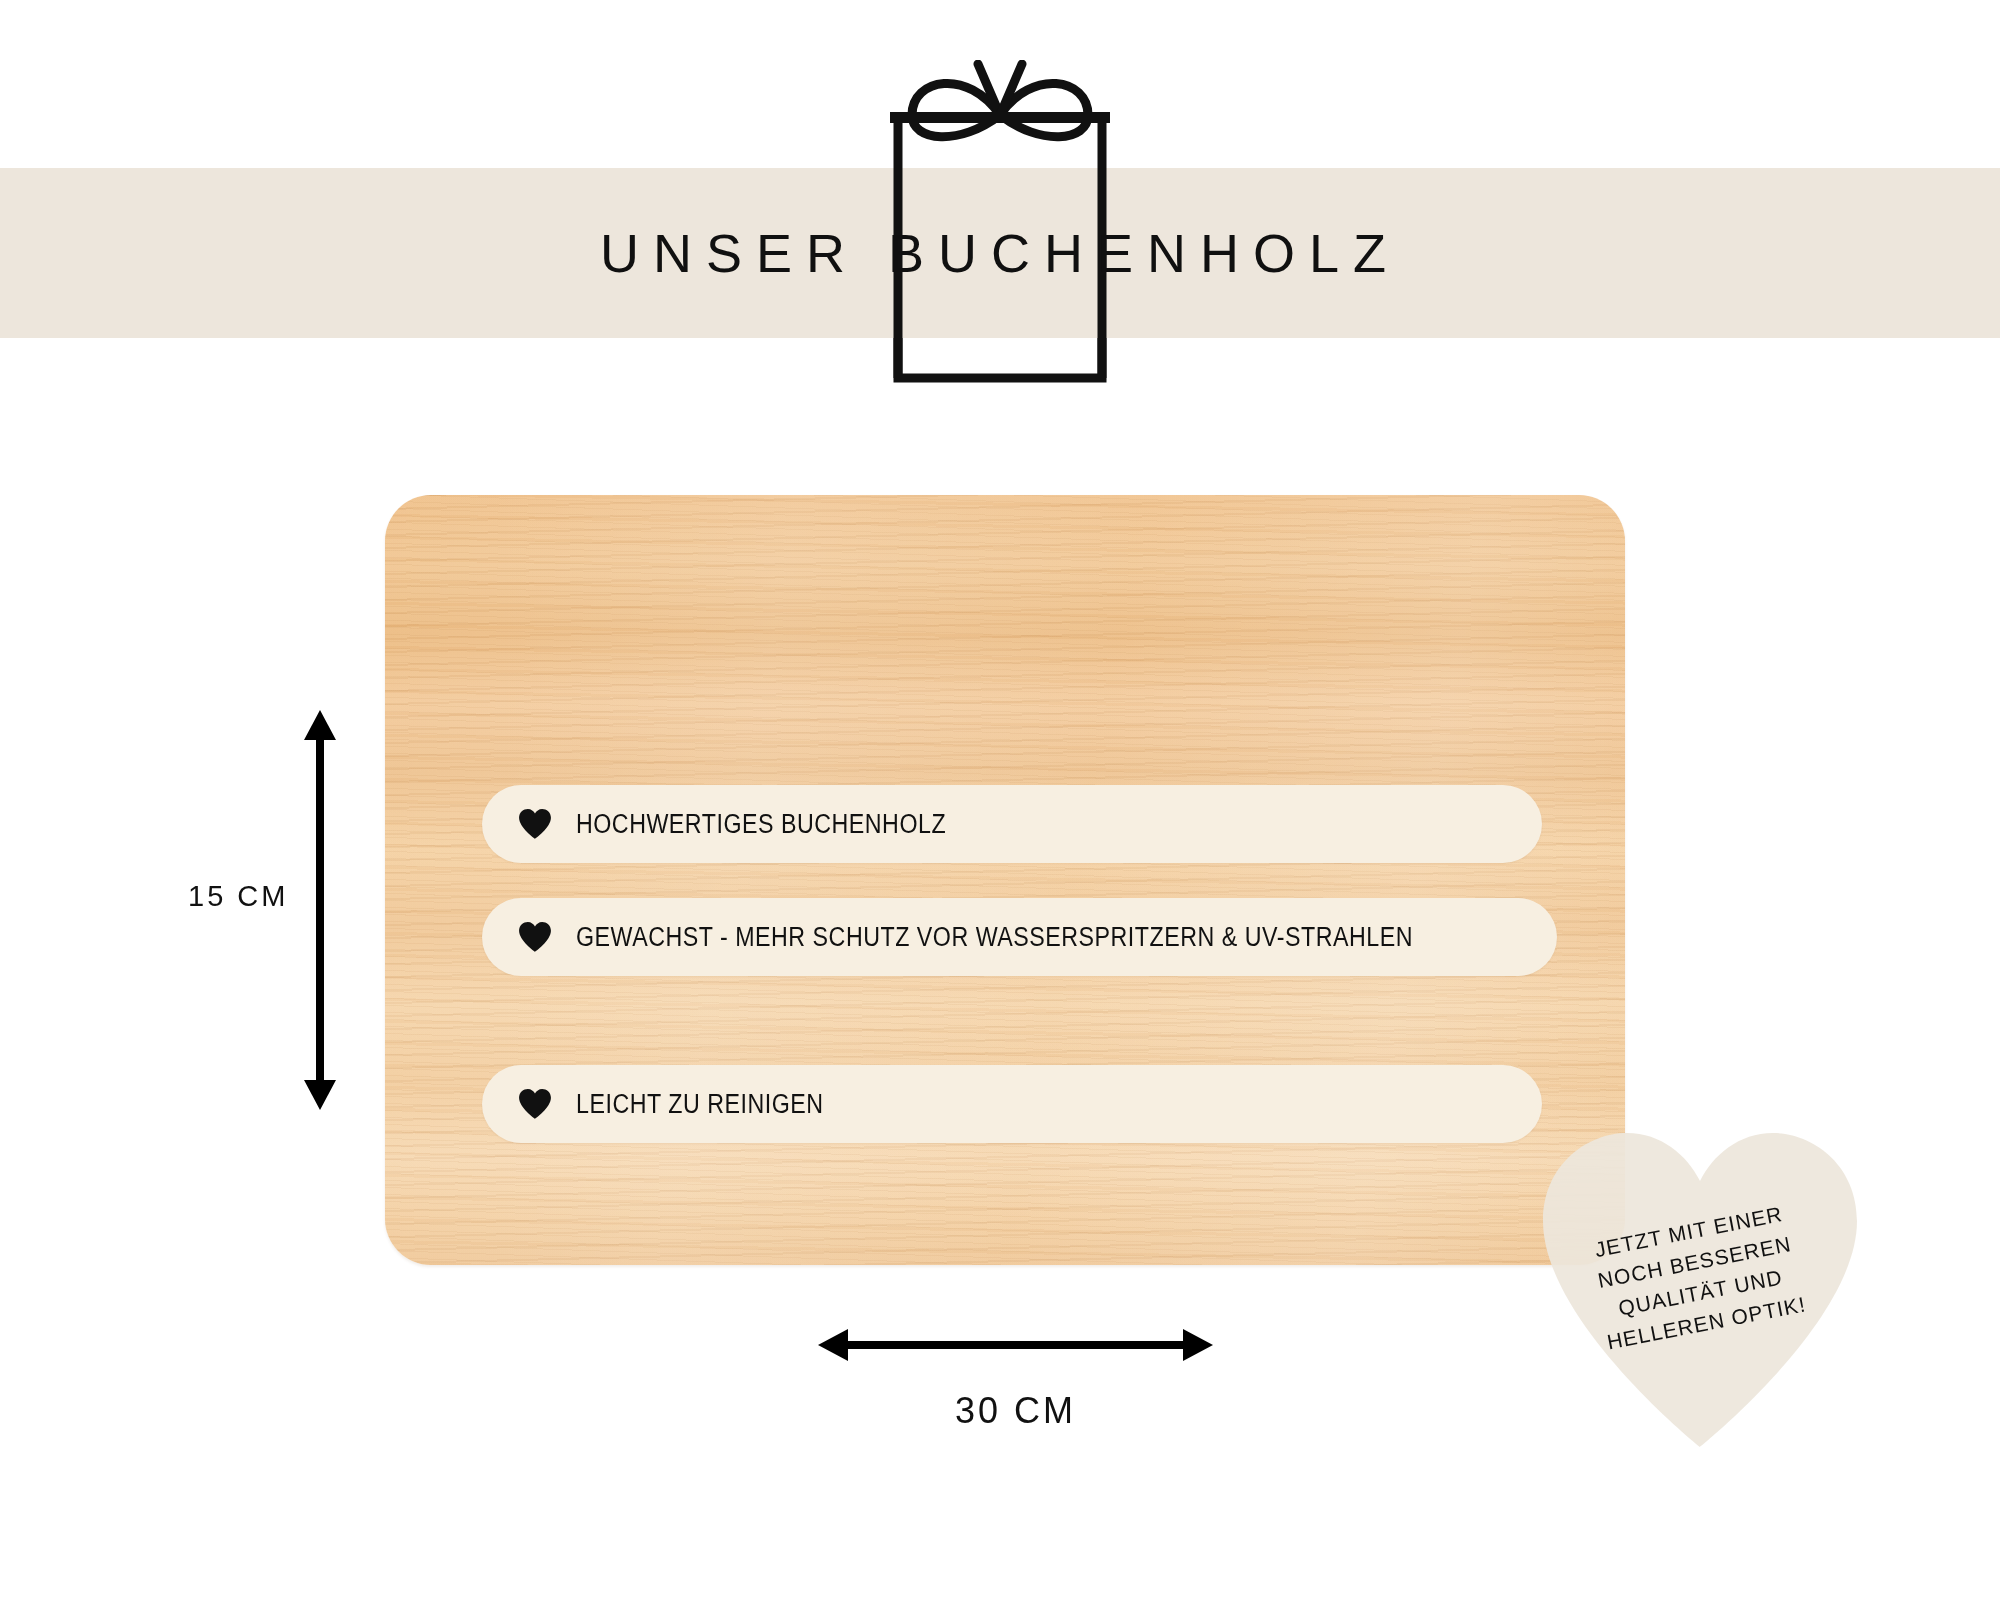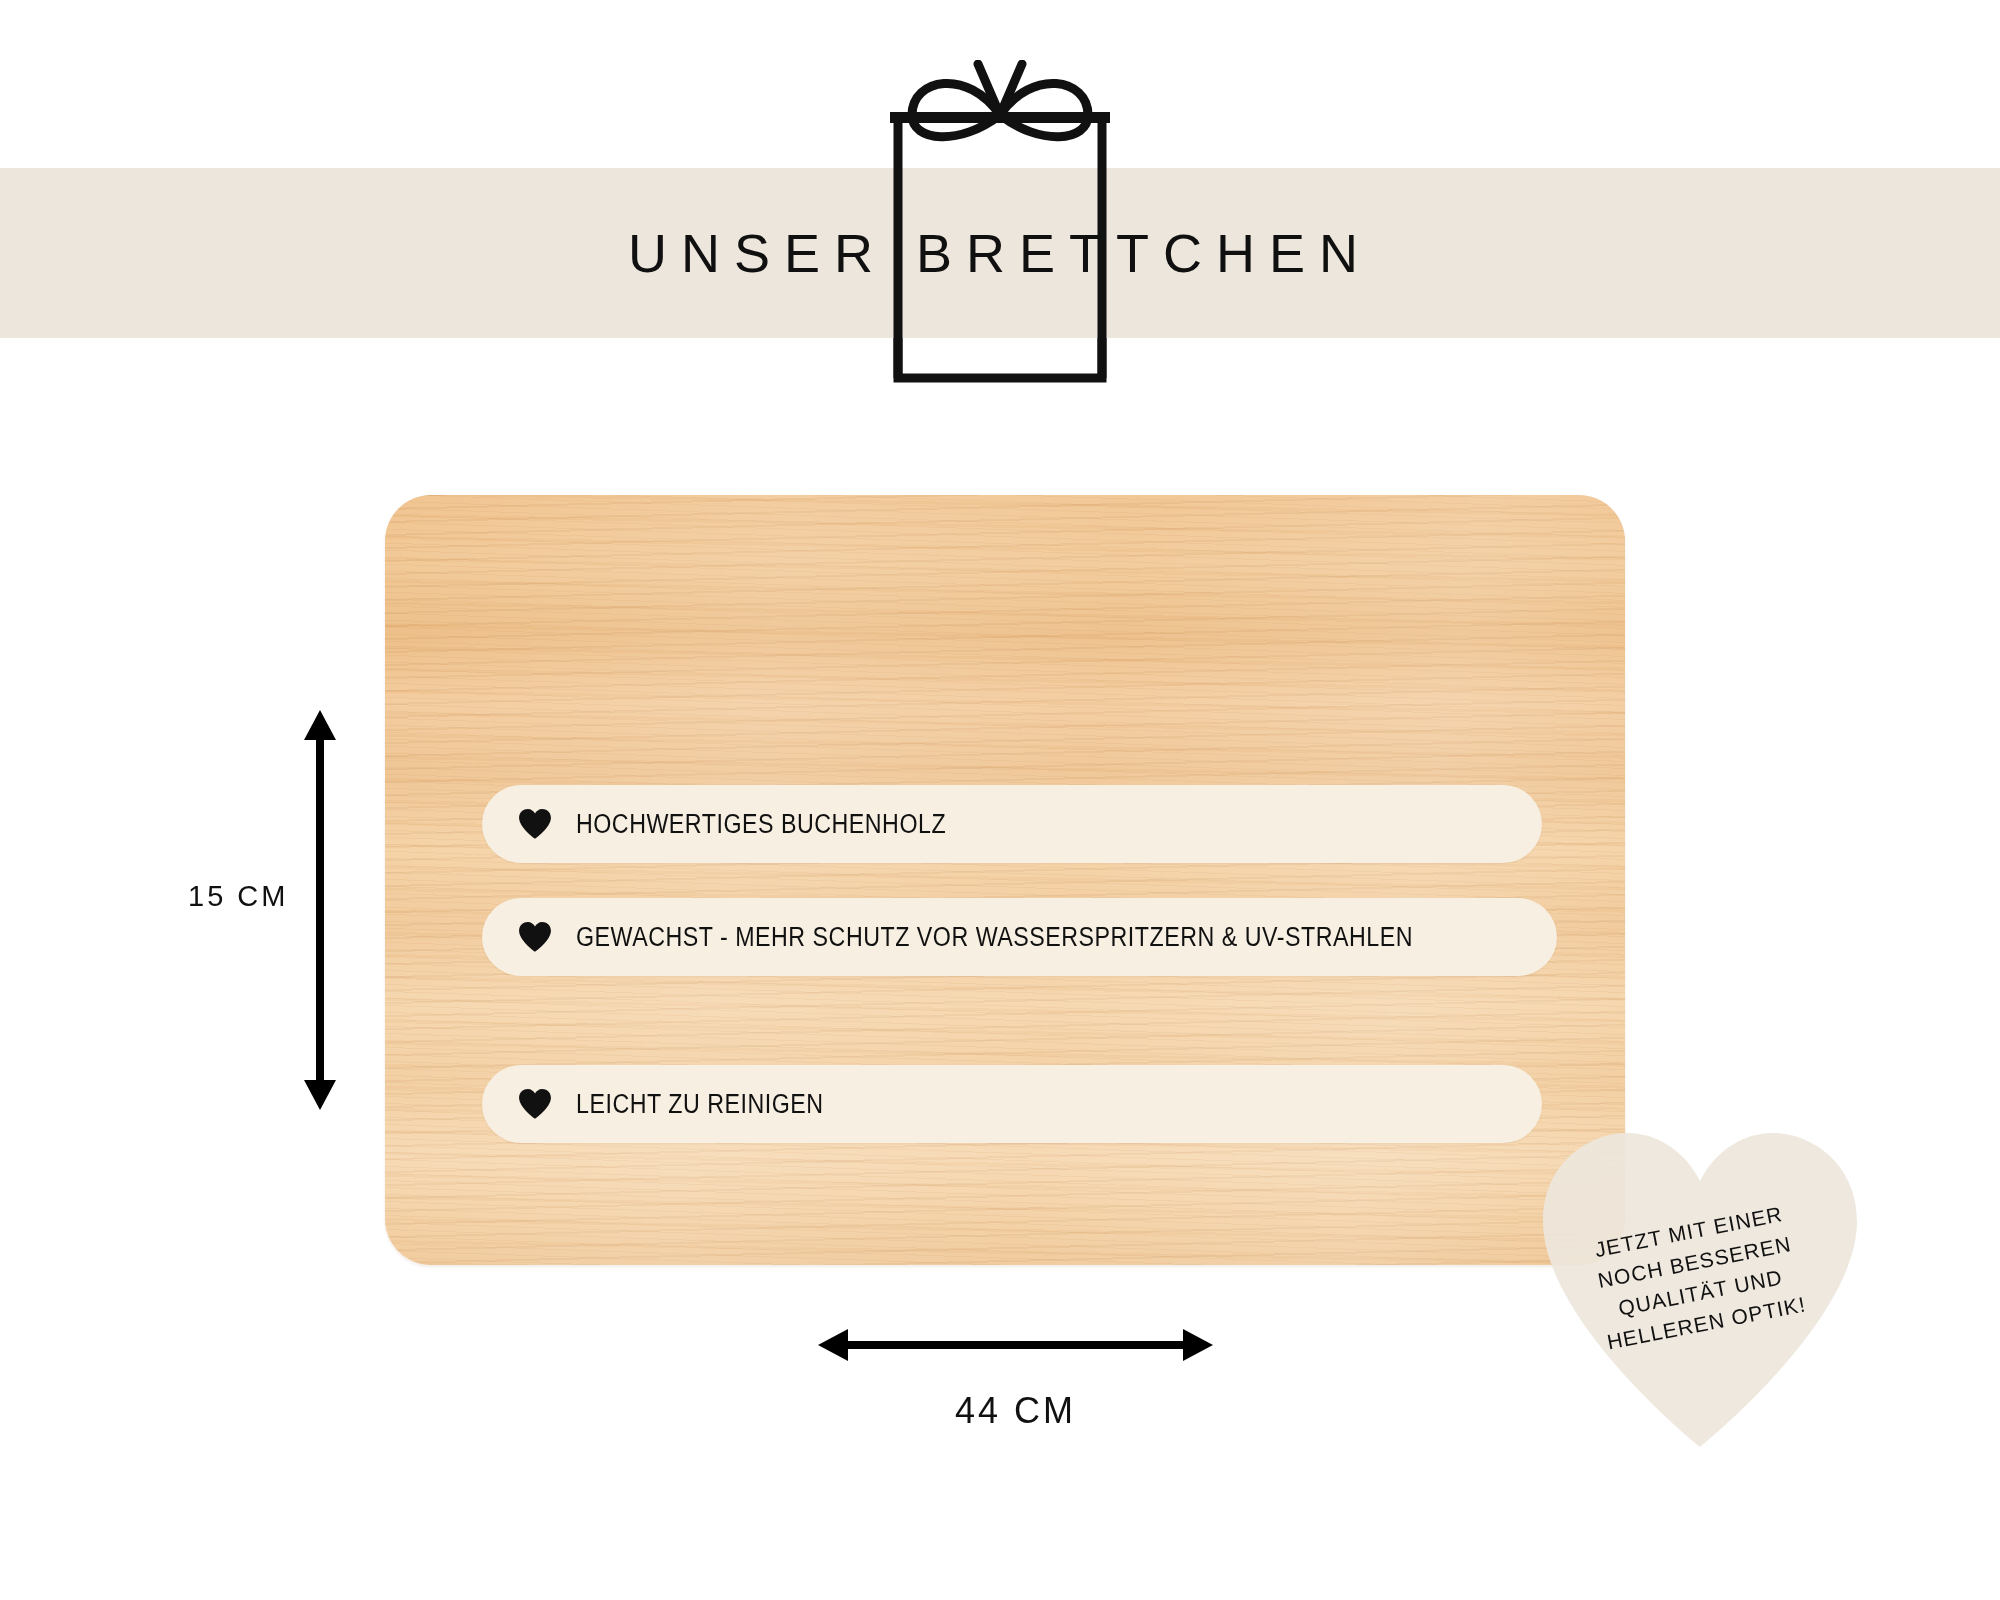--- a/index.html
+++ b/index.html
@@ -137,21 +137,21 @@
 
       <rect x="40" y="52" width="220" height="11" fill="#111111"></rect>
 
       <g fill="none" stroke="#111111" stroke-width="9">
         <path d="M48 63 L 48 318"></path>
         <path d="M252 63 L 252 318"></path>
       </g>
     </svg>
   </div>
 
-  <div class="title">UNSER BRETTCHEN</div>
+  <div class="title">UNSER BUCHENHOLZ</div>
 
   <svg style="position:absolute;left:850px;top:338px;width:300px;height:60px;" viewBox="0 0 300 60">
     <g fill="none" stroke="#111111" stroke-width="9" stroke-linejoin="miter">
       <path d="M48 0 L 48 40 L 252 40 L 252 0"></path>
     </g>
   </svg>
 
   <div class="board">
     <div class="board-sheen"></div>
   </div>
@@ -193,21 +193,21 @@
   </div>
   <div class="dim-v-label">15 CM</div>
 
   <div class="dim-h">
     <svg viewBox="0 0 395 40" xmlns="http://www.w3.org/2000/svg">
       <line x1="24" y1="20" x2="371" y2="20" stroke="#000" stroke-width="8"></line>
       <polygon points="0,20 30,4 30,36" fill="#000"></polygon>
       <polygon points="395,20 365,4 365,36" fill="#000"></polygon>
     </svg>
   </div>
-  <div class="dim-h-label">44 CM</div>
+  <div class="dim-h-label">30 CM</div>
 
   <div class="badge">
     <svg viewBox="0 0 330 330" xmlns="http://www.w3.org/2000/svg">
       <path d="M165 322 C 165 322, 8 196, 8 96 C 8 40, 52 8, 92 8 C 126 8, 152 30, 165 56 C 178 30, 204 8, 238 8 C 278 8, 322 40, 322 96 C 322 196, 165 322, 165 322 Z" fill="#EDE6DC" fill-opacity="0.93"></path>
     </svg>
     <div class="badge-text">
       <span class="badge-line">JETZT MIT EINER</span>
       <span class="badge-line">NOCH BESSEREN</span>
       <span class="badge-line">QUALITÄT UND</span>
       <span class="badge-line">HELLEREN OPTIK!</span>

